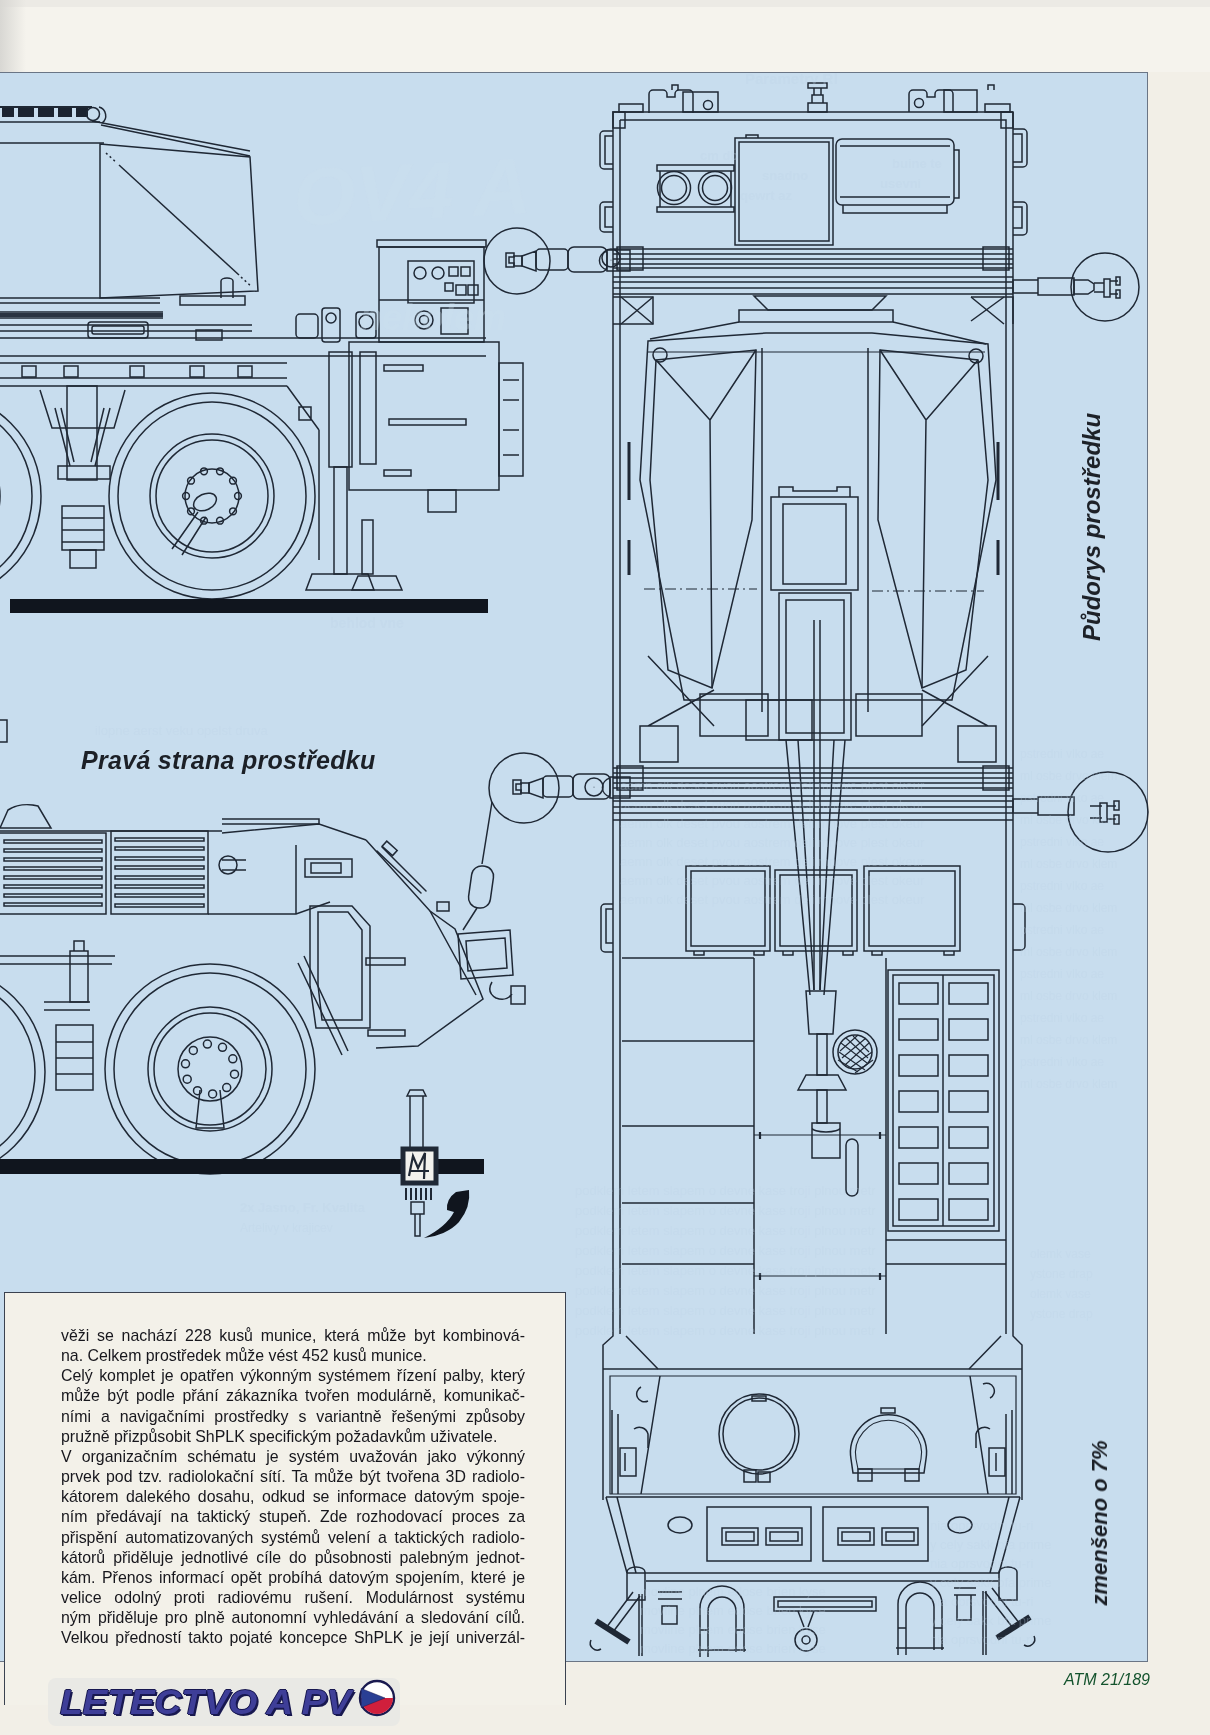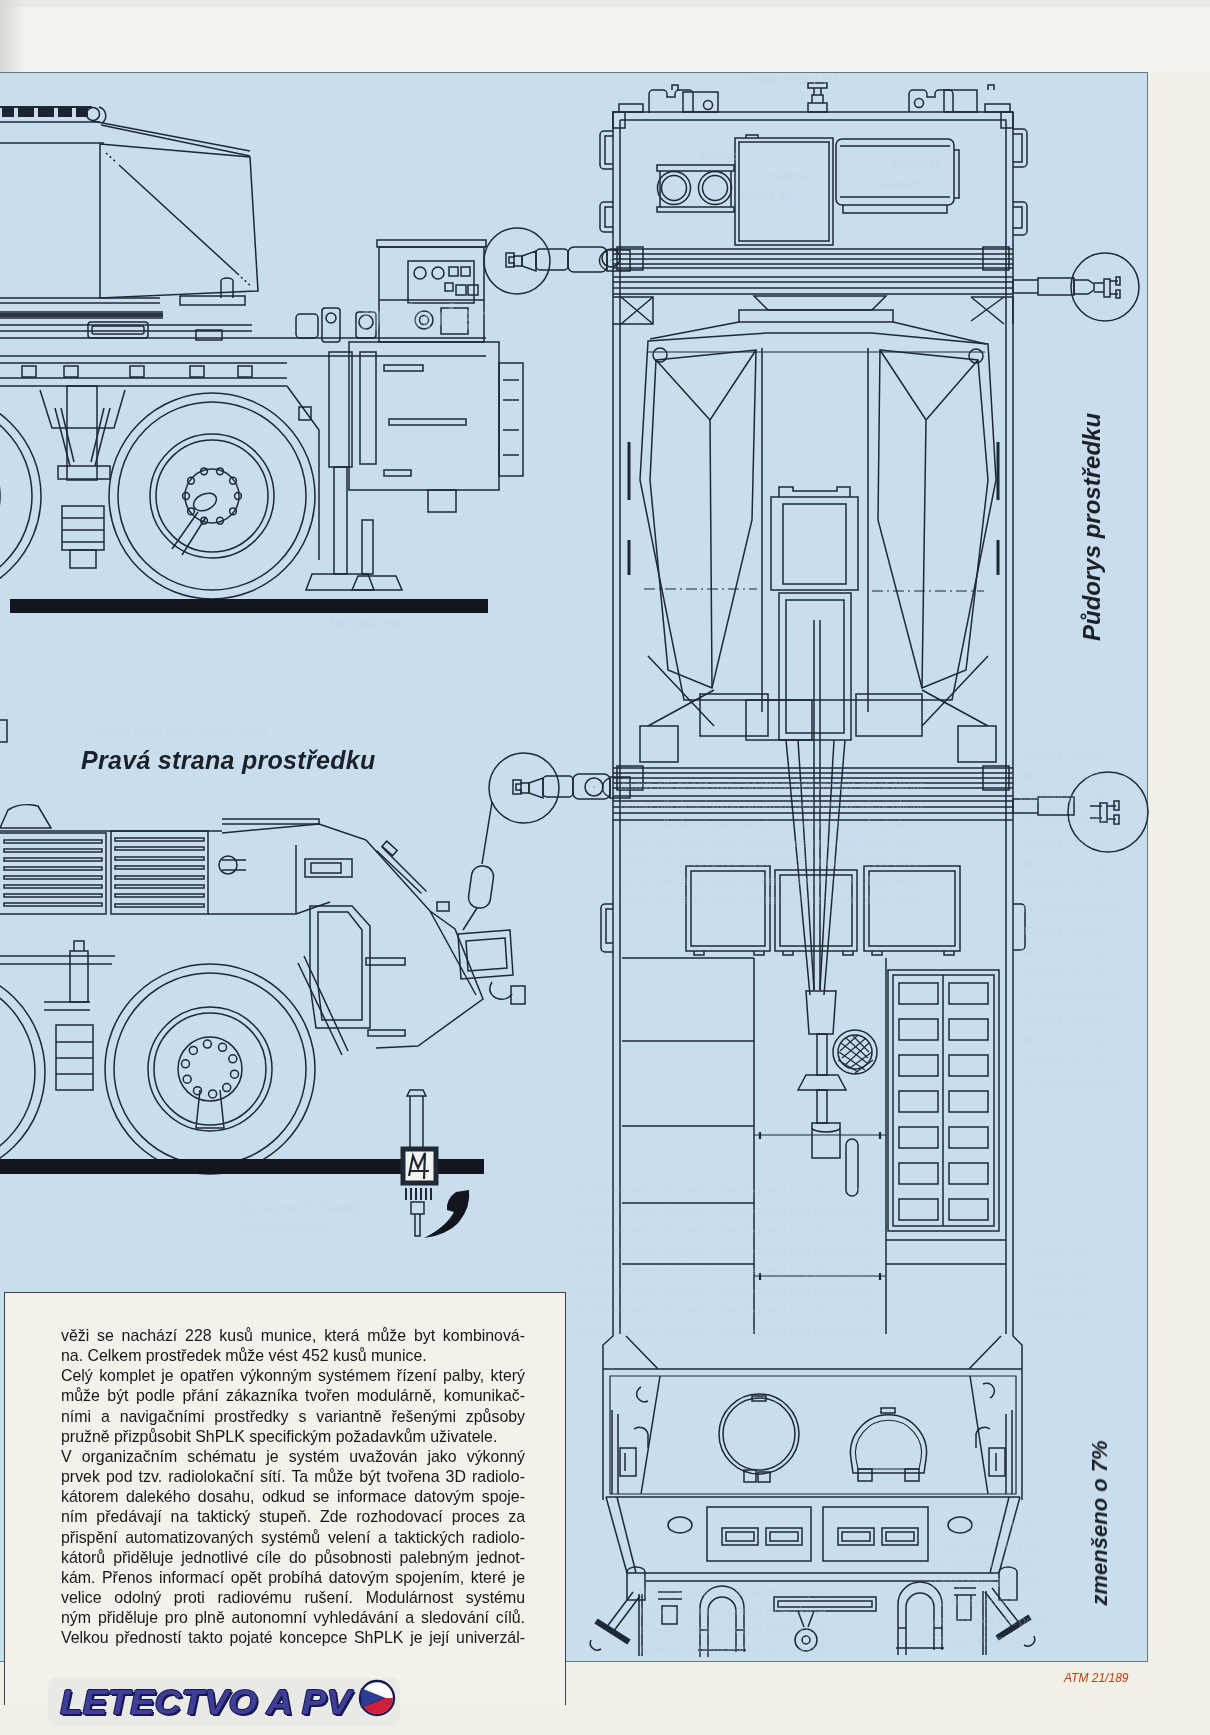--- a/index.html
+++ b/index.html
@@ -597,21 +597,21 @@
       <div class="j">ním předávají na taktický stupeň. Zde rozhodovací proces za</div>
       <div class="j">přispění automatizovaných systémů velení a taktických radiolo-</div>
       <div class="j">kátorů přiděluje jednotlivé cíle do působnosti palebným jednot-</div>
       <div class="j">kám. Přenos informací opět probíhá datovým spojením, které je</div>
       <div class="j">velice odolný proti radiovému rušení. Modulárnost systému</div>
       <div class="j">ným přiděluje pro plně autonomní vyhledávání a sledování cílů.</div>
       <div class="j">Velkou předností takto pojaté koncepce ShPLK je její univerzál-</div>
     </div>
   </div>
 
-  <div class="abs" style="left:1064px;top:1671px;font-size:12px;font-style:italic;color:#c2410c;">ATM 21/189</div>
+  <div class="abs" style="left:1064px;top:1671px;font-size:16px;font-style:italic;color:#14532d;">ATM 21/189</div>
 
   <div class="abs" style="left:48px;top:1678px;width:352px;height:48px;background:#e9e9e5;border-radius:8px;"></div>
   <div class="abs" style="left:60px;top:1682px;font-size:37px;font-weight:bold;font-style:italic;color:#3e3e98;letter-spacing:0px;text-shadow:2px 2px 0 #181850,-1px 0 0 #181850,0 -1px 0 #181850,1px 0 0 #181850,0 1px 0 #181850;transform:scaleY(0.95);">LETECTVO A PV</div>
 
   <svg class="abs" style="left:358px;top:1679px;" width="38" height="38" viewBox="0 0 38 38">
     <circle cx="19" cy="19" r="17" fill="#ffffff" stroke="#1a1a50" stroke-width="2.4"></circle>
     <path d="M19,19 m-16,0 a16 16 0 0 0 32,0 z" fill="#d01f3c"></path>
     <path d="M3.2,9.5 L27,19 L3.2,28.5 Z" fill="#2a3f94" stroke="#1a1a50" stroke-width="0.5"></path>
   </svg>
 </div>

